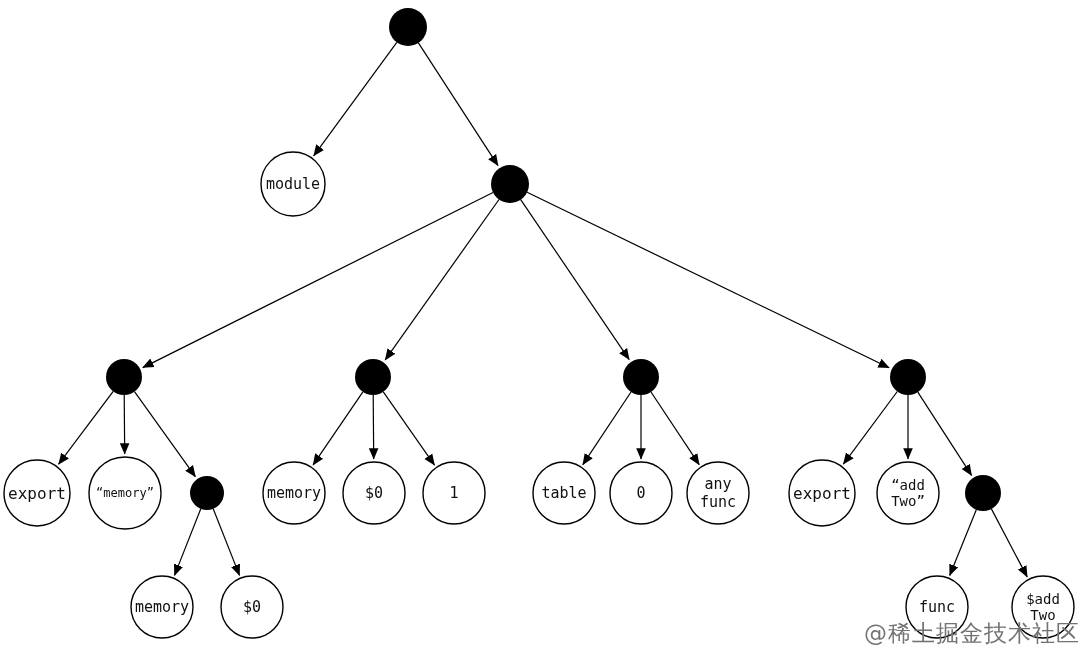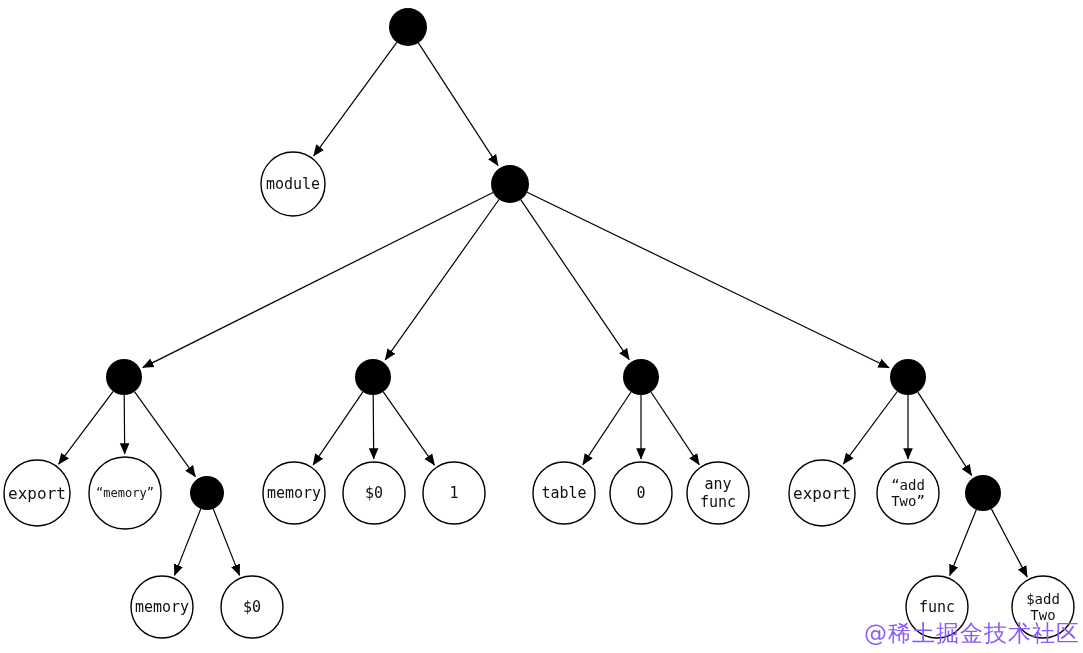--- a/index.html
+++ b/index.html
@@ -23,21 +23,21 @@
   #tree-svg text {
     font-family: "DejaVu Sans Mono", monospace;
     fill: #111111;
   }
   .watermark {
     position: absolute;
     right: 3px;
     bottom: 2px;
     font-size: 23px;
     letter-spacing: 1px;
-    color: #8b5cf6;
+    color: #737373;
     font-family: "DejaVu Sans", sans-serif;
     user-select: none;
     pointer-events: none;
   }
 </style>
 </head>
 <body>
 
 <div id="stage">
   <svg id="tree-svg" width="1083" height="653" viewBox="0 0 1083 653" xmlns="http://www.w3.org/2000/svg">

